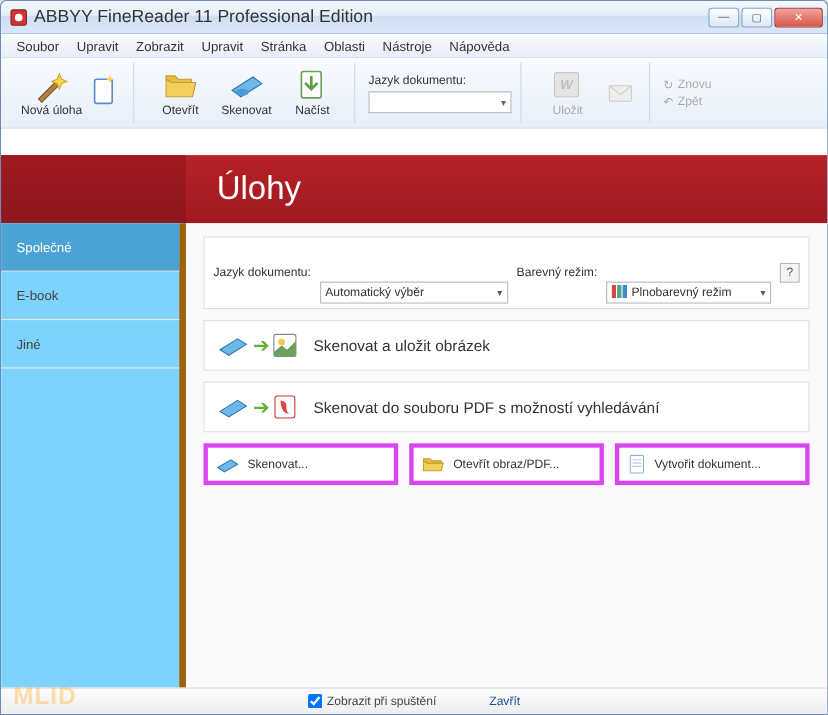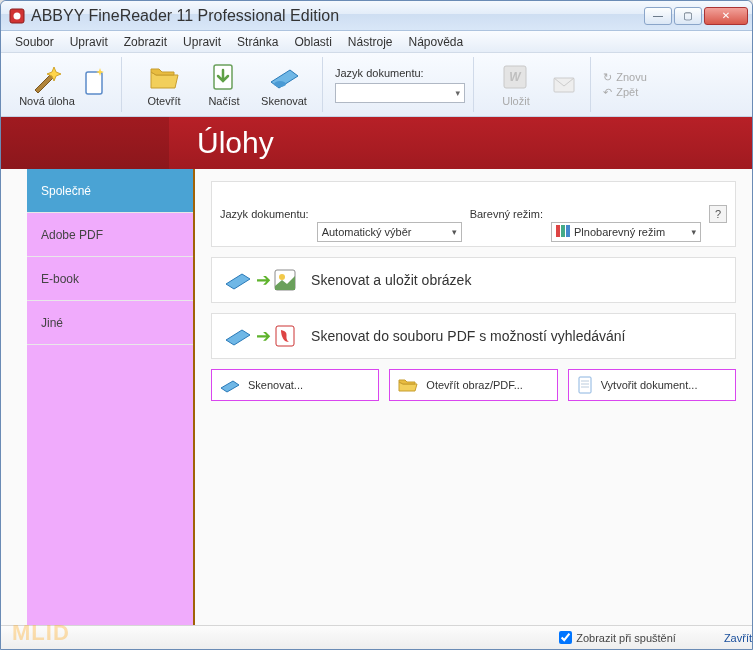--- a/index.html
+++ b/index.html
@@ -25,45 +25,45 @@
 .tb-btn.disabled { color:#aaa; }
 .tb-icon { width: 32px; height:32px; margin-bottom:2px; display:flex; align-items:center; justify-content:center; }
 .tb-label { line-height:1; }
 .lang-group { display:flex; flex-direction:column; justify-content:center; padding: 0 8px; font-size:11px; color:#333; gap:4px; border-right:1px solid #d0dae9; }
 .lang-select { width:130px; height:20px; border:1px solid #b0b8c4; background:#fff; font-size:11px; padding:0 4px; display:flex; align-items:center; justify-content:space-between; }
 .lang-select::after{content:"▾"; font-size:9px; color:#666;}
 .small-list { display:flex; flex-direction:column; justify-content:center; padding:0 8px; font-size:11px; color:#aaa; gap:2px; }
 .small-list div{display:flex; align-items:center; gap:4px;}
 
 .main-area { flex:1; display:flex; flex-direction:column; background:#fff; overflow:hidden; }
-.banner { height: 52px; background: linear-gradient(to bottom,#b72027 0%,#a01a20 100%); display:flex; align-items:center; }
+.banner { height: 62px; background: linear-gradient(to bottom,#b72027 0%,#a01a20 100%); display:flex; align-items:center;margin-top:24px; }
 .banner-sidebar-spacer{ width:168px; height:100%; background: linear-gradient(to bottom,#a01a20,#8c171c); }
 .banner-title { font-size: 30px; color:#fff; padding-left:28px; font-weight:400; }
 
 .content { flex:1; display:flex; background:#fafafa; }
-.sidebar { width:168px; background:#f0abfc; border-right:2px solid #a16207; display:flex; flex-direction:column;margin-left:26px; }
+.sidebar { width:168px; background:#7dd3fc; border-right:6px solid #a16207; display:flex; flex-direction:column; }
 .side-item { height:44px; display:flex; align-items:center; padding:0 14px; font-size:12px; color:#444; border-bottom:1px solid #e8e8e8; cursor:default; }
 .side-item.active { background:#4aa3d4; color:#fff; position:relative; }
 .side-item.active::after{ content:""; position:absolute; right:-8px; top:50%; transform:translateY(-50%); border:8px solid transparent; border-left-color:#4aa3d4; }
 
 .pane { flex:1; padding:12px 16px; display:flex; flex-direction:column; gap:10px; }
 .controls-row { display:flex; align-items:center; gap:8px; font-size:11px; color:#333; border:1px solid #e0e0e0; background:#fff; padding:4px 8px; }
 .controls-row .sel { flex:1; height:20px; border:1px solid #b8b8b8; background:#fff; padding:0 4px; display:flex; align-items:center; justify-content:space-between; font-size:11px;margin-top:36px;}
 .controls-row .sel::after{content:"▾"; font-size:9px; color:#555;}
 .controls-row .sel.color{ width:150px; flex:none; }
 .help-btn{ width:18px; height:18px; border:1px solid #b8b8b8; background:#f4f4f4; font-size:11px; color:#555; text-align:center; line-height:16px;}
 
 .task { border:1px solid #e0e0e0; background:#fff; padding:10px 12px; display:flex; align-items:center; gap:14px; font-size:14px; color:#333; cursor:default;}
 .task-icons{ display:flex; align-items:center; gap:2px;}
 .arrow-green{ color:#5fb32d; font-size:18px;}
 
 .small-tasks{ display:flex; gap:10px; }
-.small-task{ flex:1; border:1px solid #d946ef; background:#fff; padding:6px 8px; display:flex; align-items:center; gap:8px; font-size:11px; color:#333; cursor:default;}
-
-.statusbar{ height:24px; border-top:1px solid #d6d6d6; background:linear-gradient(to bottom,#fcfcfc,#eeeeee); display:flex; align-items:center; justify-content:flex-end; padding:0 0; font-size:11px; color:#444;}
+.small-task{ flex:1; border:4px solid #d946ef; background:#fff; padding:6px 8px; display:flex; align-items:center; gap:8px; font-size:11px; color:#333; cursor:default;}
+
+.statusbar{ height:24px; border-top:1px solid #d6d6d6; background:linear-gradient(to bottom,#fcfcfc,#eeeeee); display:flex; align-items:center; justify-content:center; padding:0 0; font-size:11px; color:#444;}
 .statusbar label{display:flex; align-items:center; gap:4px;}
 .statusbar a{color:#1a4f9c; cursor:default;margin-left:48px;}
 
 .watermark{ position:absolute; left:12px; bottom:4px; font-size:22px; font-weight:bold; color:rgba(255,170,30,0.35); letter-spacing:1px; pointer-events:none; }
 </style>
 </head>
 <body>
 
 <div class="window">
 
@@ -119,34 +119,34 @@
           <svg width="32" height="32">
               <path d="M3 10 L3 26 L27 26 L30 13 L8 13 Z" fill="#f2cf5b" stroke="#c79d2e"></path>
               <path d="M3 10 L3 7 L11 7 L14 10 L26 10 L26 13 L8 13 Z" fill="#e8bc40" stroke="#c79d2e"></path>
             </svg>
         </span>
         <span class="tb-label">Otevřít</span>
       </div>
       <div class="tb-btn">
         <span class="tb-icon">
           <svg width="32" height="32">
+              <path d="M3 20 L22 8 L30 14 L11 26 Z" fill="#6fb7e6" stroke="#2a7ab8"></path>
+              <ellipse cx="12" cy="22" rx="6" ry="3" fill="#4a9ad4"></ellipse>
+            </svg>
+        </span>
+        <span class="tb-label">Skenovat</span>
+      </div>
+      <div class="tb-btn">
+        <span class="tb-icon">
+          <svg width="32" height="32">
               <rect x="6" y="3" width="18" height="24" rx="2" fill="#fff" stroke="#6aa05b" stroke-width="1.5"></rect>
               <path d="M15 8 L15 18 M10 14 L15 19 L20 14" fill="none" stroke="#5fa046" stroke-width="2.5" stroke-linecap="round"></path>
             </svg>
         </span>
         <span class="tb-label">Načíst</span>
-      </div>
-      <div class="tb-btn">
-        <span class="tb-icon">
-          <svg width="32" height="32">
-              <path d="M3 20 L22 8 L30 14 L11 26 Z" fill="#6fb7e6" stroke="#2a7ab8"></path>
-              <ellipse cx="12" cy="22" rx="6" ry="3" fill="#4a9ad4"></ellipse>
-            </svg>
-        </span>
-        <span class="tb-label">Skenovat</span>
       </div>
     </div>
     <div class="lang-group">
       <span>Jazyk dokumentu:</span>
       <div class="lang-select">
           <span></span>
         </div>
     </div>
     <div class="tb-group">
       <div class="tb-btn disabled">
@@ -181,23 +181,20 @@
 
   <div class="main-area">
     <div class="banner">
       <div class="banner-sidebar-spacer"></div>
       <div class="banner-title">Úlohy</div>
     </div>
     <div class="content">
       <div class="sidebar">
         <div class="side-item active">
             <span>Společné</span>
-          </div>
-        <div class="side-item">
-            <span>Adobe PDF</span>
           </div>
         <div class="side-item">
             <span>E-book</span>
           </div>
         <div class="side-item">
             <span>Jiné</span>
           </div>
       </div>
       <div class="pane">
         <div class="controls-row">

